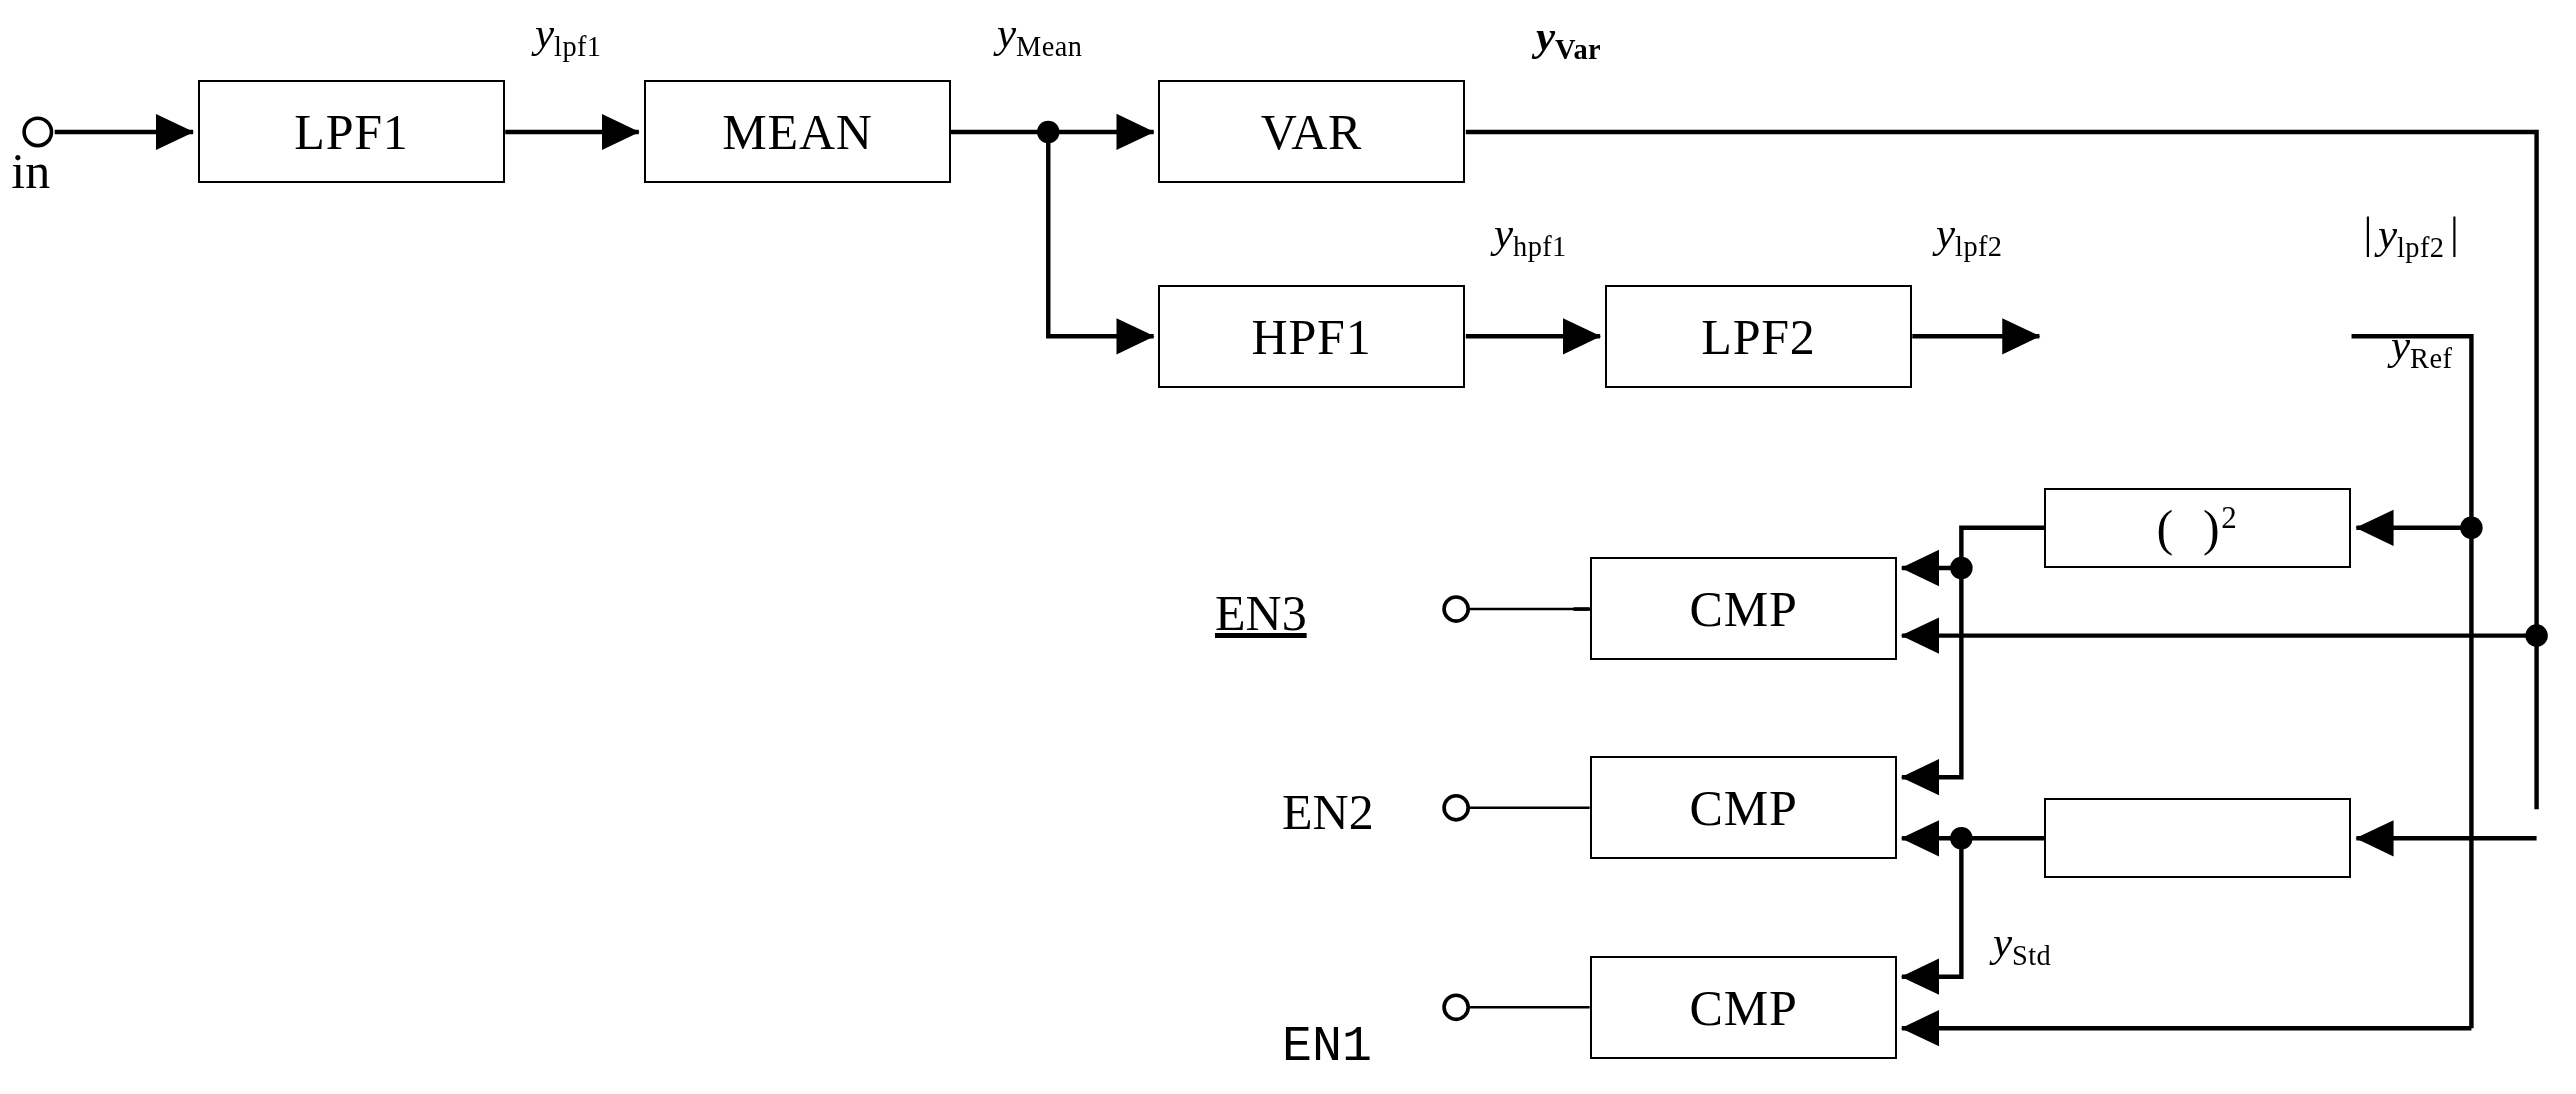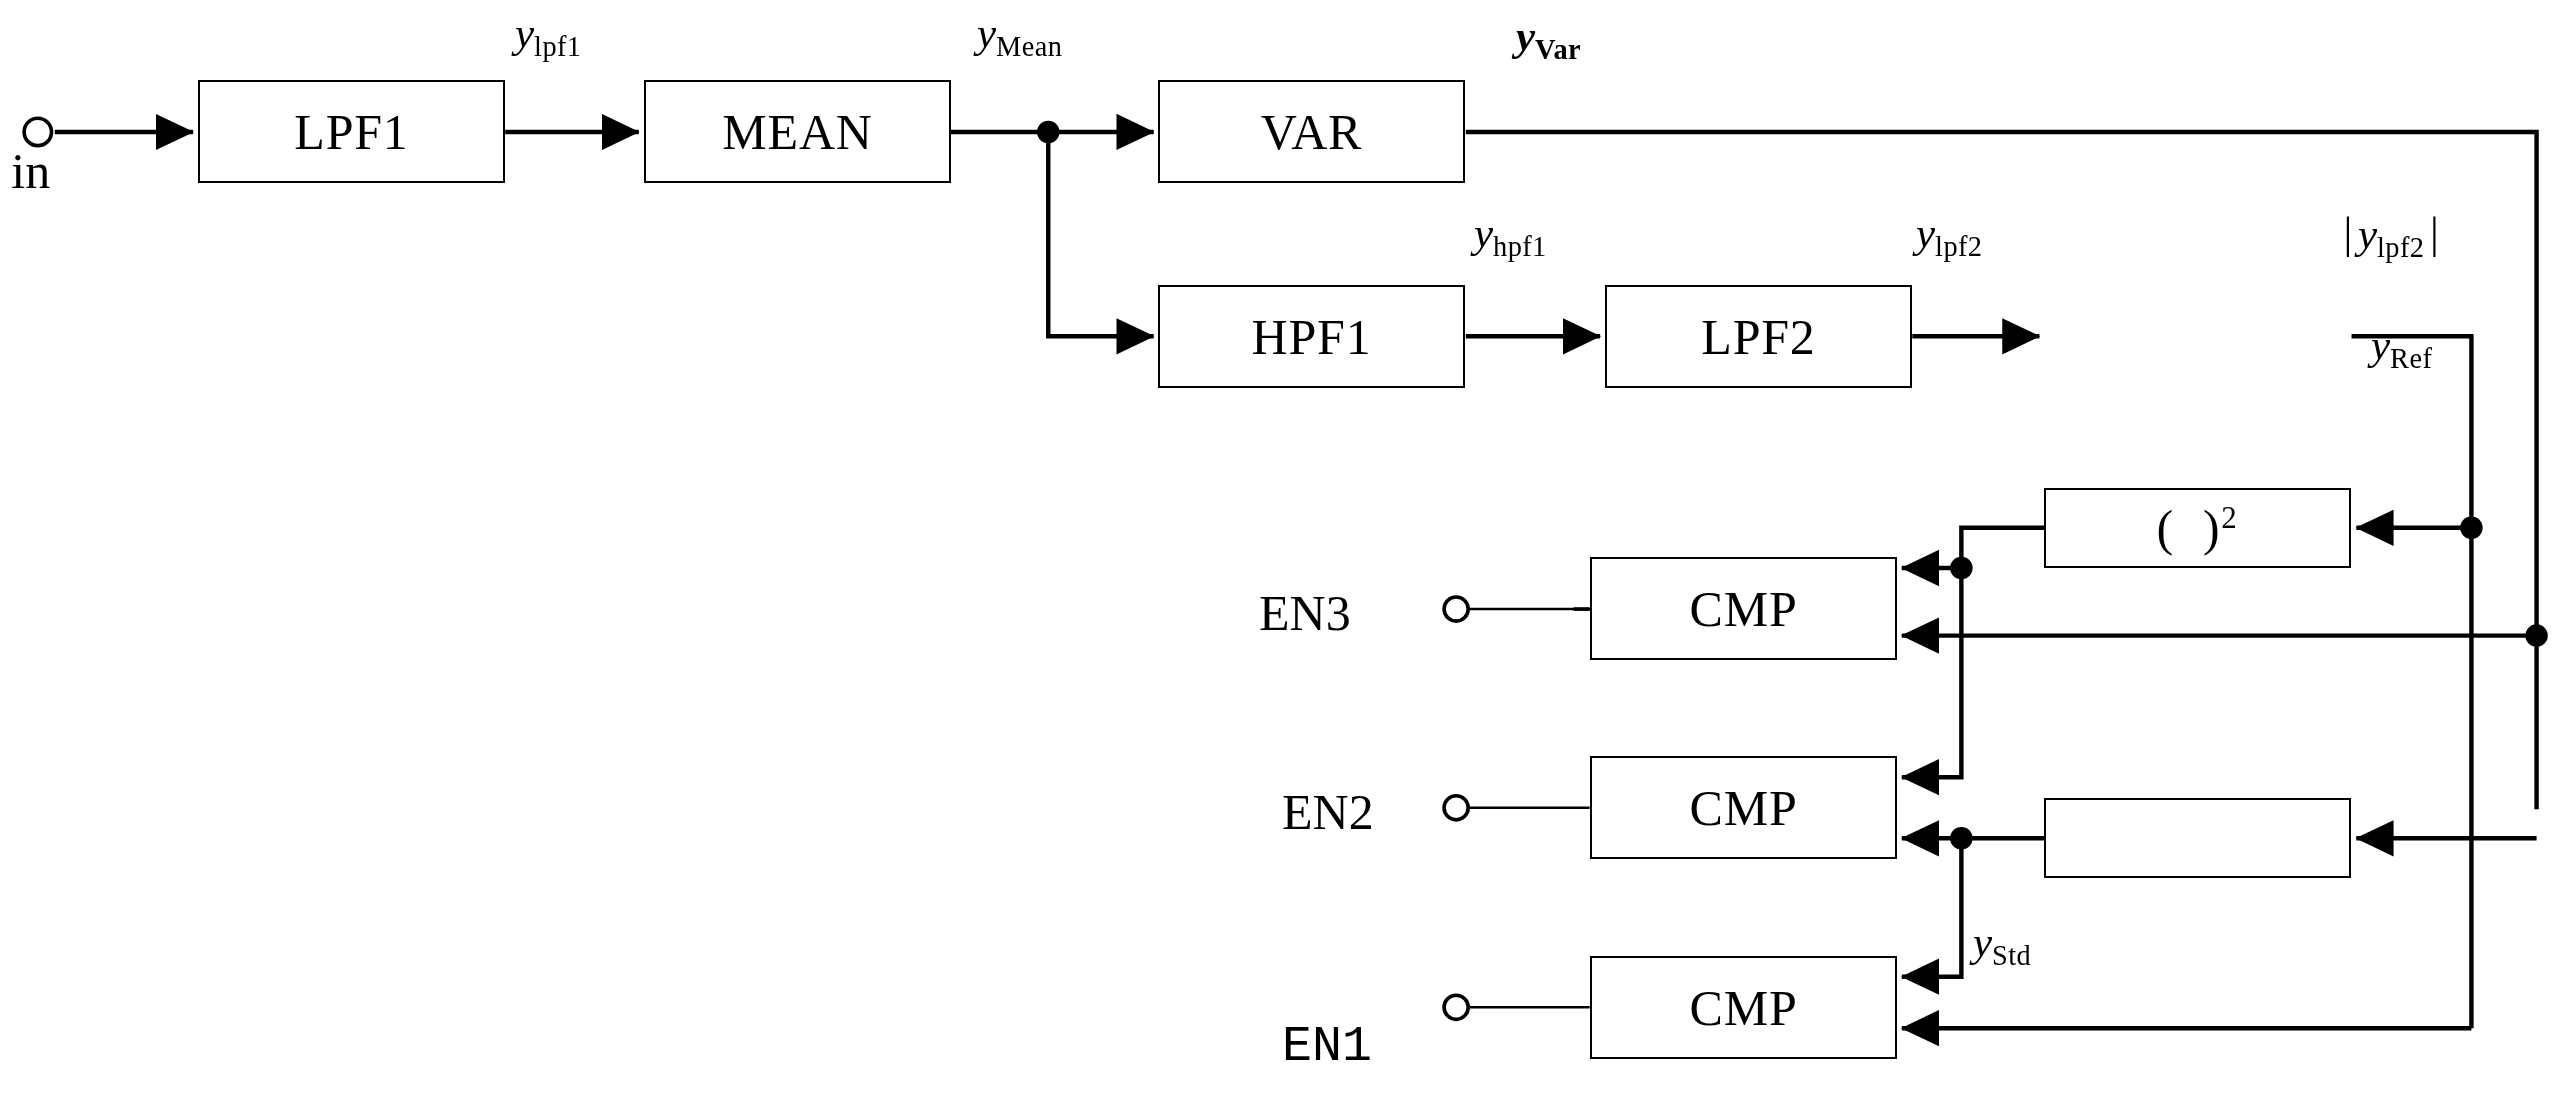--- a/index.html
+++ b/index.html
@@ -38,20 +38,21 @@
   .in-lab{font-size:50px;}
 
   
   .sig{
     position:absolute;
     font-family:"Liberation Serif", serif;
     font-size:43px;
     color:#000;
     white-space:nowrap;
     z-index:4;
+    margin-left:20px;
   }
   .sig i{font-style:italic;font-family:"Liberation Serif", serif;}
   .sig sub{font-size:0.66em;font-style:normal;vertical-align:-0.32em;letter-spacing:0.4px;}
   .bar{font-style:normal;font-size:1.02em;padding:0 5.6px;}
 
   
   .sqr{font-size:50px;letter-spacing:1.6px;}
   .sqr sup{font-size:0.62em;vertical-align:0.55em;}
 </style>
 </head>
@@ -169,21 +170,21 @@
     <span>CMP</span>
   </div>
 
   <div class="blk" style="left:1590px;top:956px;width:307px;height:103px;">
     <span>CMP</span>
   </div>
 
   <div class="lab in-lab" style="left:11.3px;top:142px;">
     <span>in</span>
   </div>
-  <div class="lab en-lab" style="left:1259px;top:584px;">
+  <div class="lab en-lab" style="left:1215px;top:584px;text-decoration:underline;">
     <span>EN3</span>
   </div>
   <div class="lab en-lab" style="left:1282px;top:783px;">
     <span>EN2</span>
   </div>
   <div class="lab en-lab" style="left:1282px;top:1018px;font-family:Liberation Mono, monospace;">
     <span>EN1</span>
   </div>
 
   <div class="sig" style="left:515px;top:8px;">

